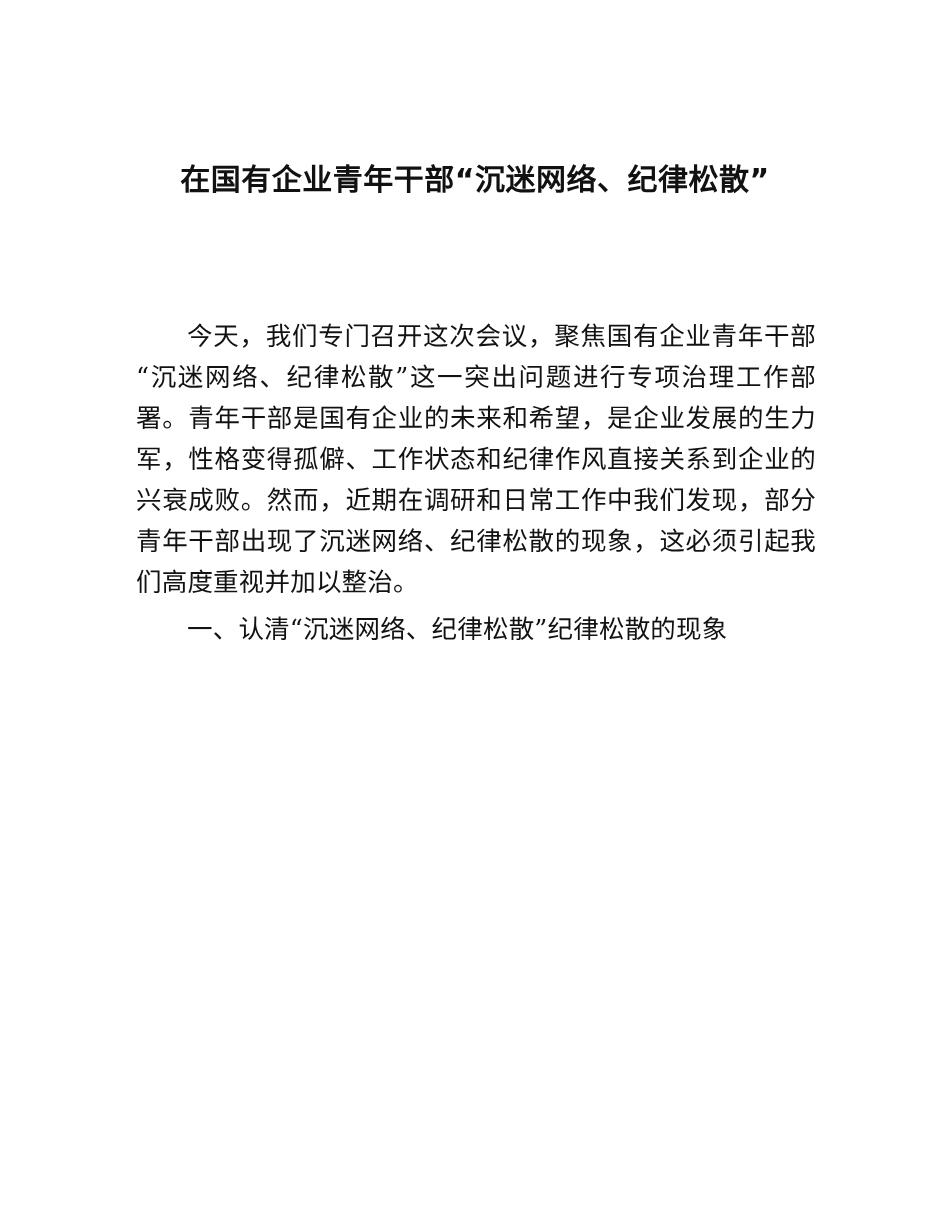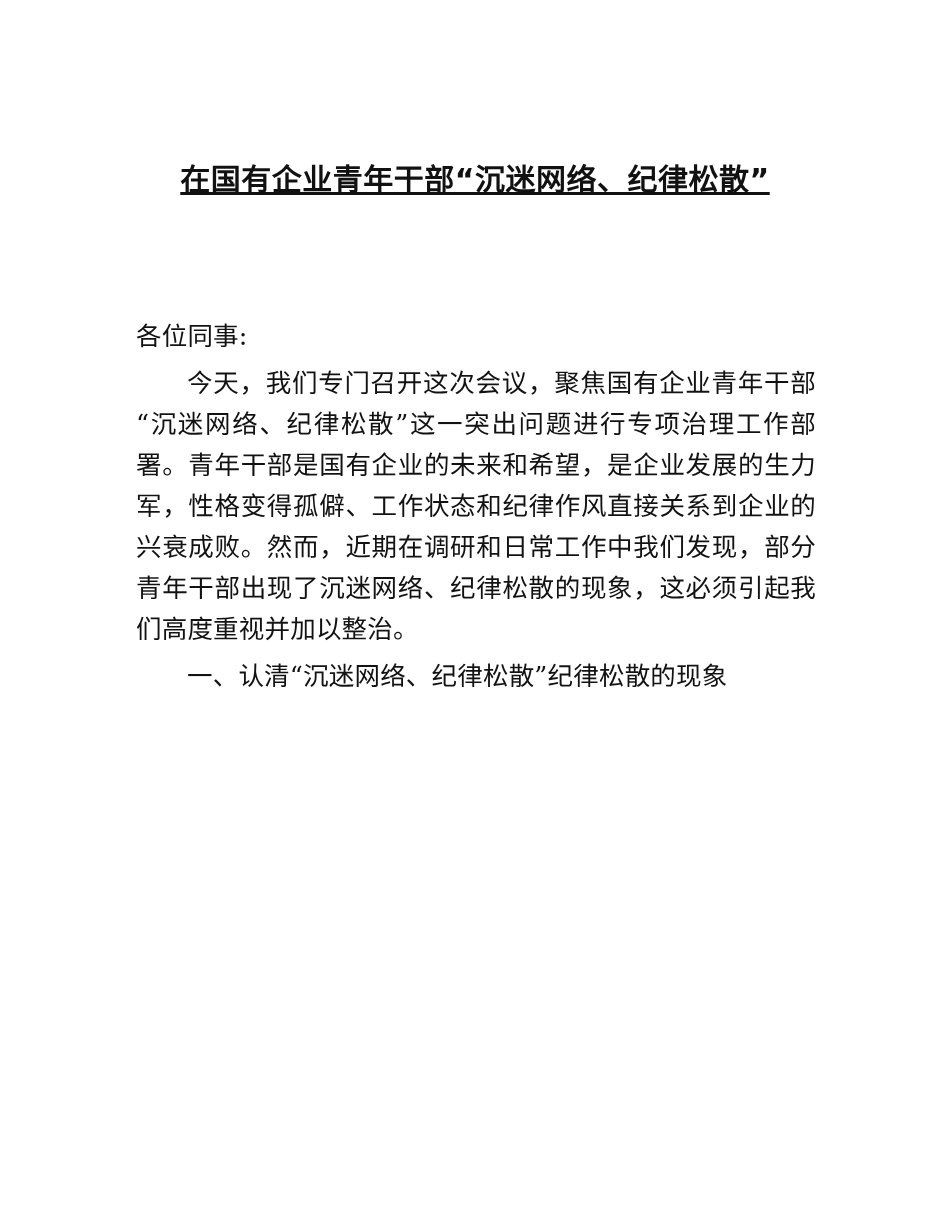--- a/index.html
+++ b/index.html
@@ -30,21 +30,20 @@
     left: 118px;
     top: 158px;
     width: 714px;
     text-align: center;
     font-family: "DejaVu Sans", "Liberation Sans", sans-serif;
     font-weight: 700;
     font-size: 30px;
     line-height: 44px;
     letter-spacing: 0.5px;
     color: #111111;
-    text-decoration: underline;
     -webkit-font-smoothing: none;
   }
   .doc-title .title-line {
     display: block;
     white-space: nowrap;
   }
 
   
   .body-region {
     position: absolute;
@@ -92,21 +91,20 @@
 <body>
 
 <div class="page">
 
   <div class="doc-title">
     <span class="title-line">在国有企业青年干部“沉迷网络、纪律松散”</span>
   </div>
 
   <div class="body-region">
 
-    <p class="para salutation">各位同事:</p>
 
     <p class="para indent2">今天，我们专门召开这次会议，聚焦国有企业青年干部“沉迷网络、纪律松散”这一突出问题进行专项治理工作部署。青年干部是国有企业的未来和希望，是企业发展的生力军，性格变得孤僻、工作状态和纪律作风直接关系到企业的兴衰成败。然而，近期在调研和日常工作中我们发现，部分青年干部出现了沉迷网络、纪律松散的现象，这必须引起我们高度重视并加以整治。</p>
 
     <p class="para section-heading">一、认清“沉迷网络、纪律松散”纪律松散的现象</p>
 
 
 
   </div>
 
 </div>

